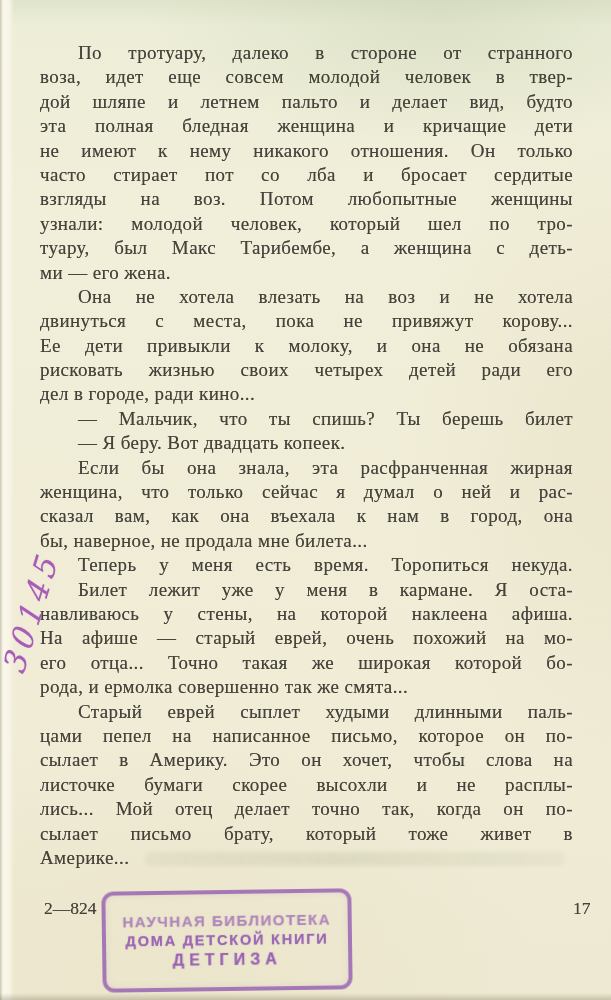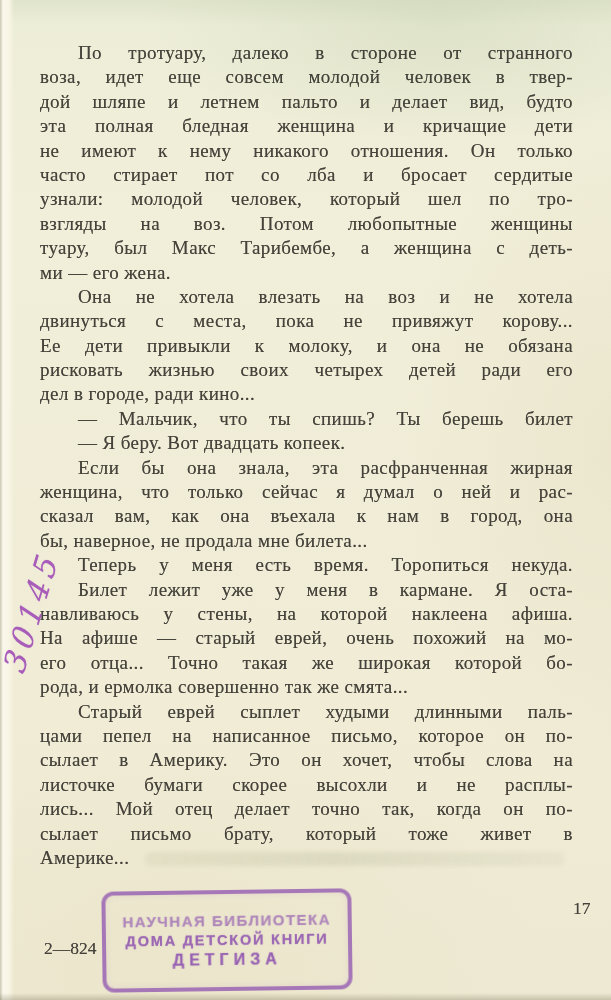--- a/index.html
+++ b/index.html
@@ -84,21 +84,21 @@
   }
 
   .footer-sig, .footer-pagenum {
     position: absolute;
     top: 898px;
     font-size: 17.5px;
     color: var(--ink, #45423b);
     text-shadow: 0 0 0.5px rgba(58,54,44,0.55);
     z-index: 2;
   }
-  .footer-sig { left: 44px; margin-top: 40px; }
+  .footer-sig { left: 44px; }
   .footer-pagenum { left: 573px; }
 
   
   .stamp {
     position: absolute;
     left: 102px; top: 890px;
     width: 242px; height: 93px;
     border: 4px solid rgba(138,76,174,0.72);
     border-radius: 12px;
     transform: rotate(-0.8deg);
@@ -124,22 +124,22 @@
 <div class="page">
   <div class="top-tint"></div>
 
   <div class="text-block">
       <div class="line indent">По тротуару, далеко в стороне от странного</div>
       <div class="line">воза, идет еще совсем молодой человек в твер-</div>
       <div class="line">дой шляпе и летнем пальто и делает вид, будто</div>
       <div class="line">эта полная бледная женщина и кричащие дети</div>
       <div class="line">не имеют к нему никакого отношения. Он только</div>
       <div class="line">часто стирает пот со лба и бросает сердитые</div>
+      <div class="line">взгляды на воз. Потом любопытные женщины</div>
       <div class="line">узнали: молодой человек, который шел по тро-</div>
-      <div class="line">взгляды на воз. Потом любопытные женщины</div>
       <div class="line">туару, был Макс Тарибембе, а женщина с деть-</div>
       <div class="line end">ми — его жена.</div>
       <div class="line indent">Она не хотела влезать на воз и не хотела</div>
       <div class="line">двинуться с места, пока не привяжут корову...</div>
       <div class="line">Ее дети привыкли к молоку, и она не обязана</div>
       <div class="line">рисковать жизнью своих четырех детей ради его</div>
       <div class="line end">дел в городе, ради кино...</div>
       <div class="line indent">— Мальчик, что ты спишь? Ты берешь билет</div>
       <div class="line indent end">— Я беру. Вот двадцать копеек.</div>
       <div class="line indent">Если бы она знала, эта расфранченная жирная</div>

